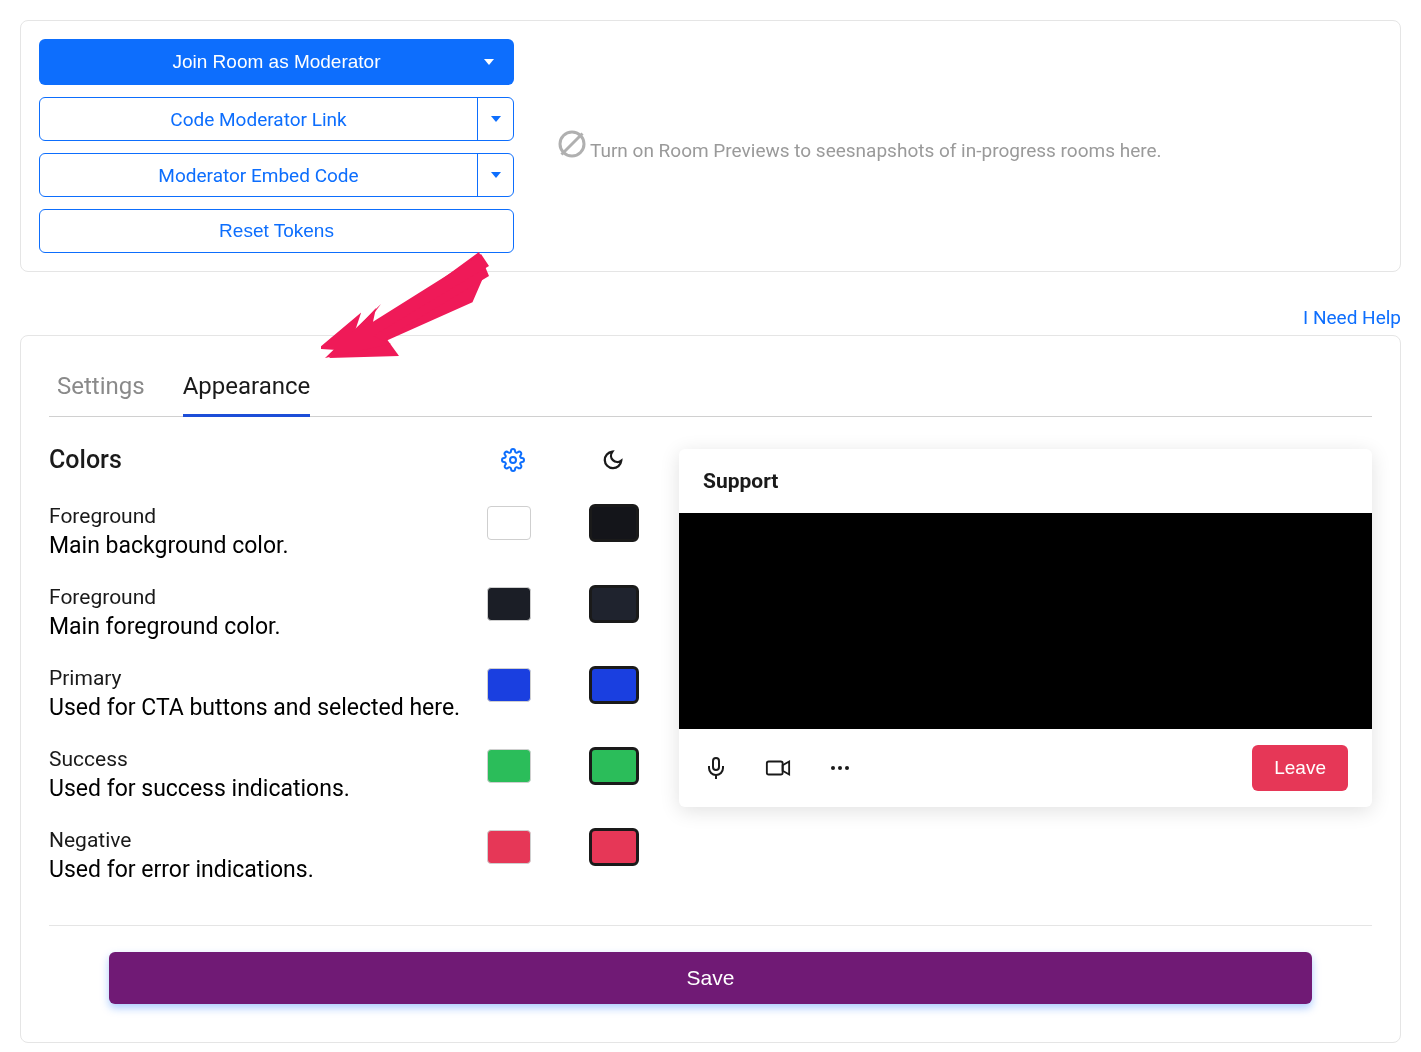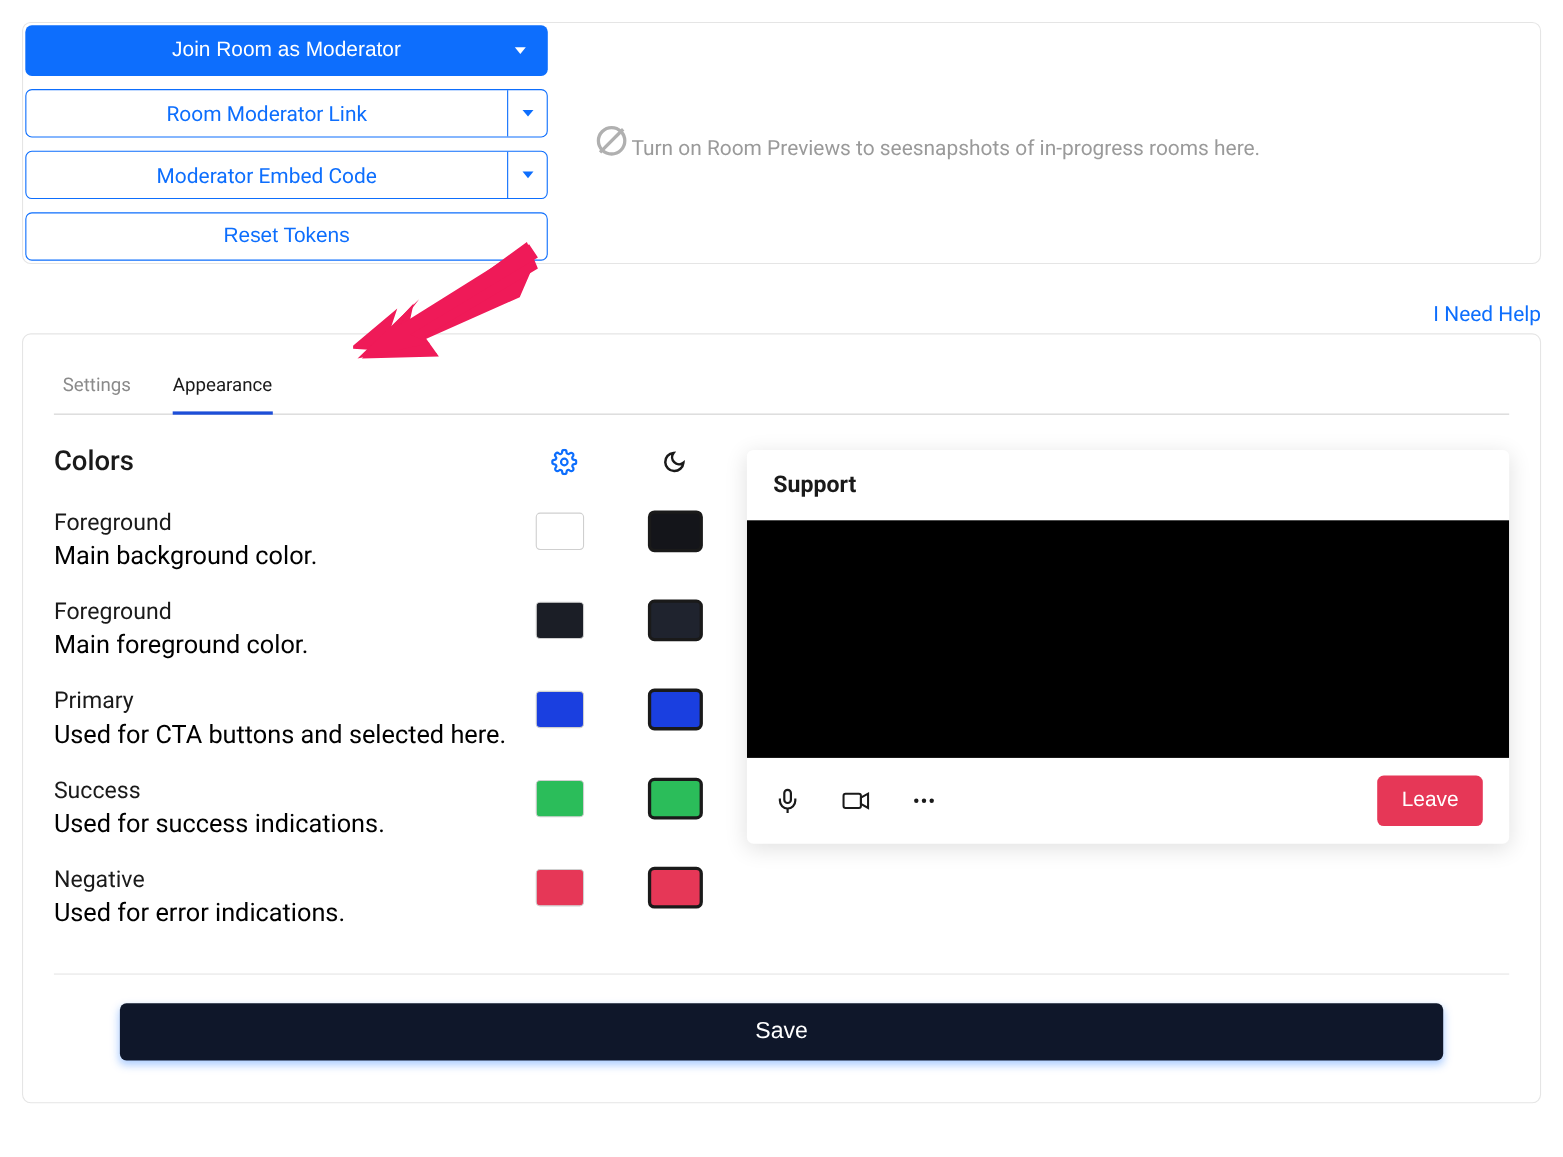--- a/index.html
+++ b/index.html
@@ -12,21 +12,21 @@
   }
   .card {
     border: 1px solid #e5e5e5;
     border-radius: 8px;
     padding: 20px;
     background: #fff;
   }
   .top-card {
     display: flex;
     gap: 40px;
-    padding: 2px;
+    padding: 18px;
   }
   .top-left { width: 475px; display: flex; flex-direction: column; gap: 12px; }
   .top-right { flex: 1; display: flex; flex-direction: row; align-items: center; justify-content: flex-start; padding-top: 10px; }
   .btn-primary {
     background: #0d6efd;
     color: #fff;
     border: none;
     border-radius: 6px;
     font-size: 19px;
     font-weight: 400;
@@ -51,21 +51,21 @@
   .btn-outline-main { flex: 1; display: flex; align-items: center; justify-content: center; }
   .btn-outline-caret { width: 36px; border-left: 1px solid #0d6efd; display: flex; align-items: center; justify-content: center; }
   .btn-outline-single { background: #fff; color: #0d6efd; border: 1px solid #0d6efd; border-radius: 6px; font-size: 19px; height: 44px; display:flex; align-items:center; justify-content:center; cursor:pointer; }
   .caret { width:0; height:0; border-left:5px solid transparent; border-right:5px solid transparent; border-top:6px solid currentColor; }
   .caret-primary { position:absolute; right:20px; color:#fff; }
   .empty-icon { color:#b0b0b0; margin-bottom:10px; }
   .empty-text { color:#9a9a9a; font-size:19px; text-align:center; line-height:1.6; }
   .help-row { display:flex; justify-content:flex-end; margin: 34px 0 6px 0; }
   .help-link { color:#0d6efd; font-size:19px; cursor:pointer; }
   .tabs { display:flex; gap:38px; border-bottom:1px solid #d0d0d0; padding: 0 8px; }
-  .tab { font-size:17px; color:#8a8a8a; padding: 4px 0 14px 0; cursor:pointer; }
+  .tab { font-size:24px; color:#8a8a8a; padding: 4px 0 14px 0; cursor:pointer; }
   .tab.active { color:#1a1a1a; border-bottom:3px solid #1d4ed8; margin-bottom:-1px; }
   .arrow-wrap { position:absolute; left:300px; top:-90px; pointer-events:none; }
   .content-area { display:flex; gap:40px; padding-top: 28px; }
   .colors-col { flex: 0 0 590px; }
   .colors-header { display:flex; align-items:center; margin-bottom: 30px; }
   .colors-title { font-size:25px; font-weight:500; flex:1; }
   .mode-icons { display:flex; gap:76px; padding-right: 14px; }
   .mode-icon { width:24px; height:24px; display:flex; align-items:center; justify-content:center; }
   .color-row { display:flex; align-items:flex-start; margin-bottom:26px; }
   .color-info { flex:1; }
@@ -75,34 +75,34 @@
   .swatch-light { width:44px; height:34px; border:1px solid #cfcfcf; border-radius:4px; cursor:pointer; }
   .swatch-dark { width:50px; height:38px; border:3px solid #1a1a1a; border-radius:6px; cursor:pointer; }
   .preview-col { flex:1; padding-top: 4px; }
   .preview-box { background:#fff; border-radius:6px; box-shadow: 0 4px 20px rgba(0,0,0,0.12); overflow:hidden; }
   .preview-header { padding:20px 24px; font-size:21px; font-weight:700; }
   .preview-video { background:#000; height:216px; }
   .preview-toolbar { display:flex; align-items:center; padding:16px 24px; gap:36px; }
   .tb-icon { width:26px; height:26px; display:flex; align-items:center; justify-content:center; cursor:pointer; }
   .leave-btn { margin-left:auto; background:#e63757; color:#fff; border:none; border-radius:6px; font-size:19px; padding:12px 22px; cursor:pointer; }
   hr.sep { border:none; border-top:1px solid #e5e5e5; margin: 16px 0 26px 0; }
-  .save-btn { display:block; margin: 0 auto; width: calc(100% - 120px); background:#0f172a; color:#fff; border:none; border-radius:6px; box-shadow: 0 4px 8px rgba(13,110,253,0.35); font-size:21px; padding:14px 0; cursor:pointer; }
+  .save-btn { display:block; margin: 0 auto; width: calc(100% - 120px); background:#701a75; color:#fff; border:none; border-radius:6px; box-shadow: 0 4px 8px rgba(13,110,253,0.35); font-size:21px; padding:14px 0; cursor:pointer; }
   .lower-card { position:relative; padding: 32px 28px 38px 28px; }
 </style>
 </head>
 <body>
 
 <div class="card top-card">
   <div class="top-left">
     <button class="btn-primary">
       <span>Join Room as Moderator</span>
       <span class="caret caret-primary"></span>
     </button>
     <div class="btn-outline">
-      <div class="btn-outline-main">Room Moderator Link</div>
+      <div class="btn-outline-main">Code Moderator Link</div>
       <div class="btn-outline-caret">
           <span class="caret"></span>
         </div>
     </div>
     <div class="btn-outline">
       <div class="btn-outline-main">Moderator Embed Code</div>
       <div class="btn-outline-caret">
           <span class="caret"></span>
         </div>
     </div>

